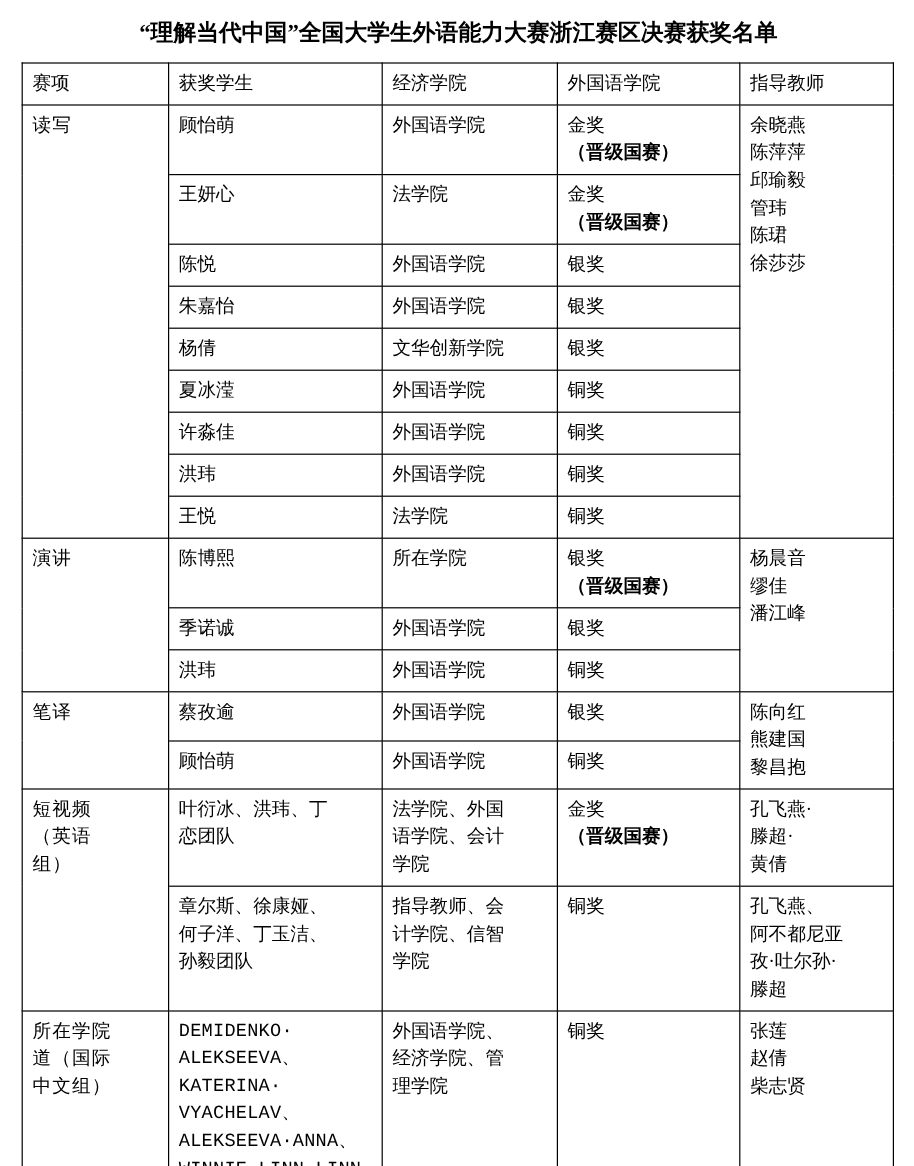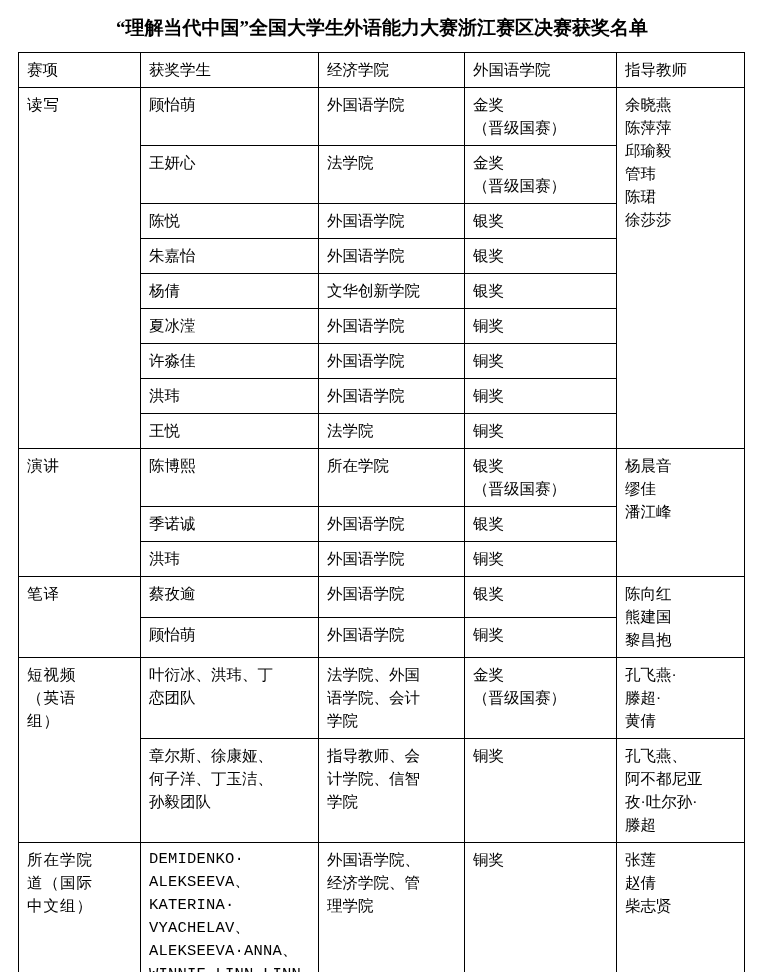--- a/index.html
+++ b/index.html
@@ -51,21 +51,21 @@
   .col-teacher { width: 128px; }
 
   td.event-cell {
     text-align: center;
     vertical-align: middle;
     font-weight: bold;
     letter-spacing: 1px;
     line-height: 26px;
   }
   .stack-line { display: block; }
-  .sub-line { display: block; }
+  .sub-line { display: block; font-weight: bold; }
   .teacher-cell { line-height: 25px; }
   .latin { font-family: Liberation Mono, monospace; letter-spacing: 0.2px; }
 </style>
 </head>
 <body>
 
 <div class="page">
 
   <div class="doc-title">“理解当代中国”全国大学生外语能力大赛浙江赛区决赛获奖名单</div>
 

